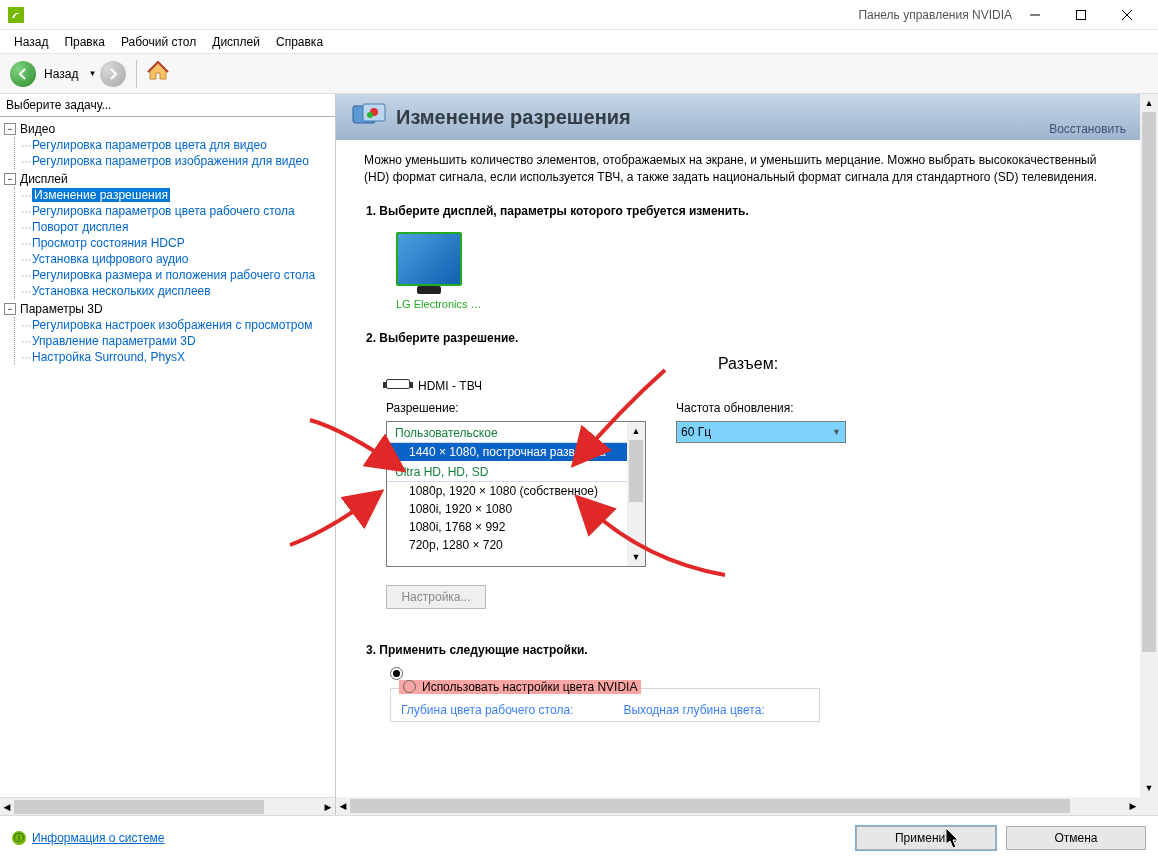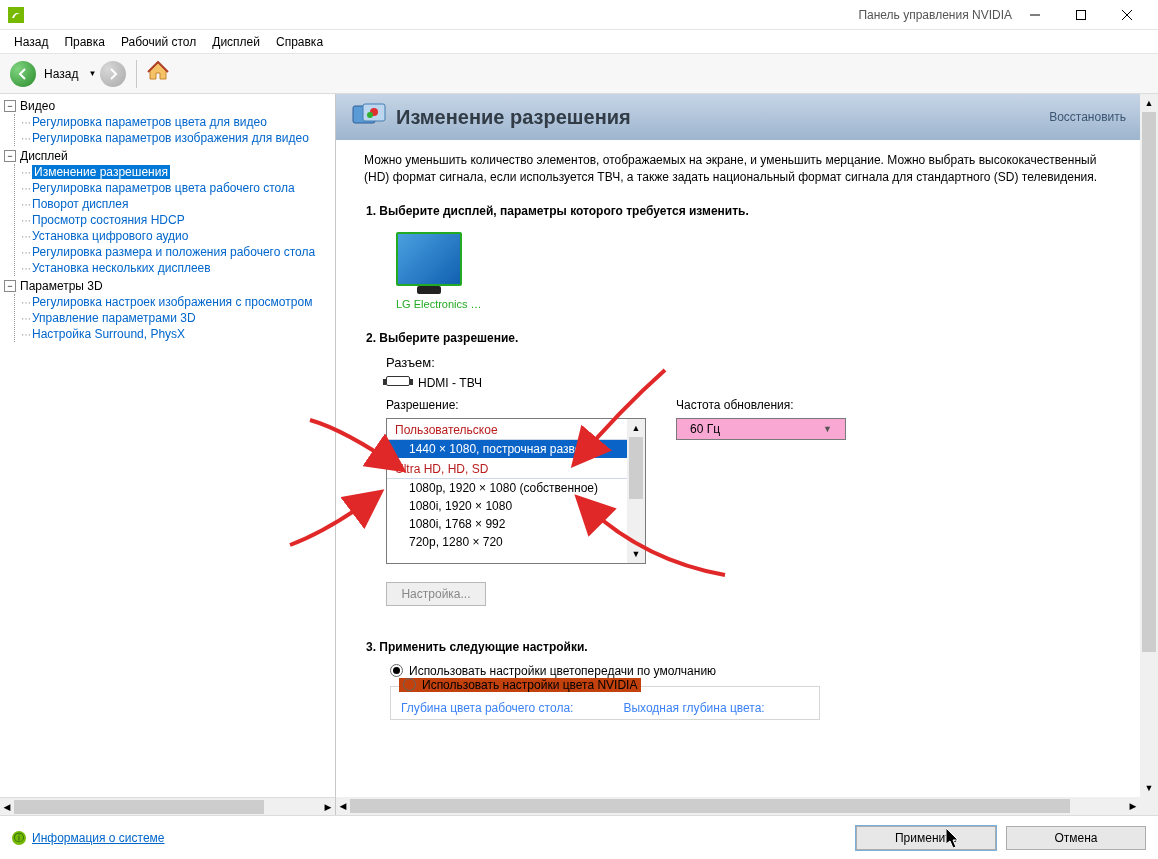--- a/index.html
+++ b/index.html
@@ -55,21 +55,21 @@
 .right-hscroll .arrow-l { position: absolute; left: 0; top: 0; width: 14px; height: 18px; display:flex; align-items:center; justify-content:center; font-size:9px;}
 .right-hscroll .arrow-r { position: absolute; right: 0; top: 0; width: 14px; height: 18px; display:flex; align-items:center; justify-content:center; font-size:9px;}
 .right-scroll-corner { position:absolute; right:0; bottom:0; width:18px; height:18px; background:#f0f0f0;}
 
 .right-inner { position: absolute; left: 0; top: 0; right: 18px; bottom: 18px; overflow: hidden; }
 
 
 .page-header { background: linear-gradient(#c6d5e6, #9db5ce); height: 46px; display: flex; align-items: center; padding: 0 16px; position: relative; }
 .page-header .hicon { width: 34px; height: 28px; margin-right: 10px; display:inline-flex; align-items:center; justify-content:center; }
 .page-header .htitle { font-family: "Trebuchet MS", sans-serif; font-size: 20px; font-weight: bold; color: #323c47; }
-.page-header .restore { position: absolute; right: 14px; bottom: 16px; color: #3c5573; font-size: 12px; }
+.page-header .restore { position: absolute; right: 14px; bottom: 4px; color: #3c5573; font-size: 12px; }
 
 .page-desc { padding: 12px 24px 8px 28px; font-size: 12px; line-height: 1.4; }
 
 .section { padding: 10px 30px; }
 .section-h { font-weight: bold; font-size: 12px; margin-bottom: 10px; }
 
 
 .monitor-box { display:inline-block; text-align:left; margin-left: 30px; margin-top: 4px; }
 .monitor { width: 66px; height: 54px; border: 2px solid #22aa22; background: linear-gradient(135deg, #4aa0e0, #1060b0); position: relative; border-radius: 2px; }
 .monitor::after { content:""; position:absolute; bottom:-10px; left:50%; transform:translateX(-50%); width:24px; height:8px; background:#222; border-radius:2px;}
@@ -79,38 +79,38 @@
 .conn-row { display:flex; gap:8px; margin-left: 20px; margin-top: 6px; font-size: 12px; }
 .conn-icon { display:inline-block; width:24px; height:10px; border:1px solid #333; border-radius:2px; position:relative; }
 .conn-icon::before, .conn-icon::after { content:""; position:absolute; top:2px; width:3px; height:6px; background:#333; }
 .conn-icon::before{left:-4px;} .conn-icon::after{right:-4px;}
 
 
 .res-area { display: flex; gap: 30px; margin-left: 20px; margin-top: 8px; }
 .res-col .lab { font-size: 12px; margin-bottom: 6px; }
 .res-list { width: 260px; height: 146px; border: 1px solid #7a7a7a; background: #fff; position: relative; }
 .res-list-inner { position:absolute; left:0; top:0; right:18px; bottom:0; overflow:hidden; }
-.res-group { color:#b91c1c; padding: 4px 8px 2px 8px; border-bottom: 1px solid #cfd8e6; font-size: 12px; }
+.res-group { color:#15803d; padding: 4px 8px 2px 8px; border-bottom: 1px solid #cfd8e6; font-size: 12px; }
 .res-item { padding: 2px 8px 2px 22px; font-size: 12px; cursor: pointer; white-space: nowrap; }
 .res-item.selected { background: #0a64c8; color: #fff; }
 .res-vscroll { position: absolute; right: 0; top: 0; bottom: 0; width: 18px; background: #f0f0f0; }
 .res-vscroll .up, .res-vscroll .down { height: 18px; display:flex; align-items:center; justify-content:center; font-size:9px;}
 .res-vscroll .vthumb { position:absolute; top:18px; left:2px; width:14px; height:62px; background:#cdcdcd;}
 
-.refresh-select { width: 170px; height: 22px; border: 1px solid #7a7a7a; background: #f9a8d4; padding: 2px 13px; font-size: 12px; display:flex; align-items:center; justify-content:space-between;}
+.refresh-select { width: 170px; height: 22px; border: 1px solid #7a7a7a; background: #7dd3fc; padding: 2px 4px; font-size: 12px; display:flex; align-items:center; justify-content:space-between;}
 .refresh-select .dd { font-size: 9px; color:#555;}
 
 .custom-btn { margin-left: 20px; margin-top: 18px; width: 100px; height: 24px; border: 1px solid #b8b8b8; background: #efefef; color: #888; font-size: 12px; }
 
 
 .radio-row { display:flex; align-items:center; gap:6px; margin-left: 24px; margin-top: 8px; font-size:12px; }
 .radio { width:13px; height:13px; border:1px solid #666; border-radius:50%; display:inline-flex; align-items:center; justify-content:center; }
 .radio.checked::after { content:""; width:7px; height:7px; background:#000; border-radius:50%; }
 .nv-fieldset { margin-left: 24px; margin-top: 8px; border: 1px solid #d6d6d6; padding: 8px 10px 4px 10px; position:relative; width: 430px; }
-.nv-fieldset .legend-row { position:absolute; top:-9px; left:8px; background:#c2410c; padding:0 4px; display:flex; align-items:center; gap:6px; font-size:12px;}
+.nv-fieldset .legend-row { position:absolute; top:-9px; left:8px; background:#fca5a5; padding:0 4px; display:flex; align-items:center; gap:6px; font-size:12px;}
 .nv-sublabels { display:flex; gap: 50px; color:#3b82f6; font-size: 12px; margin-top: 6px;}
 
 
 .footer { height: 44px; border-top: 1px solid #dcdcdc; display: flex; align-items: center; padding: 0 12px; background:#fff;}
 .sysinfo-icon { width:14px; height:14px; border-radius:50%; background:#76b900; display:inline-flex; align-items:center; justify-content:center; color:#042; font-size:10px; margin-right:6px;}
 .sysinfo-link { color:#0066cc; text-decoration: underline; }
 .footer .spacer { flex:1; }
 .footer .btn { width: 140px; height: 24px; border: 1px solid #adadad; background: #e7e7e7; font-size: 12px; margin-left: 10px; display:flex; align-items:center; justify-content:center; cursor:pointer;}
 .footer .btn.primary { outline: 1px solid #7aaedb; }
 
@@ -174,20 +174,21 @@
     <svg width="22" height="20" viewBox="0 0 22 20">
         <path d="M3 10 L11 2 L19 10 L19 18 L13 18 L13 12 L9 12 L9 18 L3 18 Z" fill="#f5c268" stroke="#c7852f"></path>
         <path d="M1 11 L11 1 L21 11" fill="none" stroke="#b04028" stroke-width="2"></path>
       </svg>
   </span>
 </div>
 
 <div class="content">
 
   <div class="tree-panel">
+    <div class="tree-header">Выберите задачу...</div>
     <div class="tree">
 
       <div class="tree-group">
         <div class="tree-node">
           <span class="tree-toggle">−</span>
           <span class="tree-label">Видео</span>
         </div>
         <div class="tree-children">
           <div class="tree-leaf">
               <span class="dots">⋯</span>
@@ -285,21 +286,21 @@
       <div class="section">
         <div class="section-h">1. Выберите дисплей, параметры которого требуется изменить.</div>
         <div class="monitor-box">
           <div class="monitor"></div>
           <div class="monitor-label">LG Electronics …</div>
         </div>
       </div>
 
       <div class="section">
         <div class="section-h">2. Выберите разрешение.</div>
-        <div style="margin-left:20px; font-size:13px;">Разъем:</div>
+        <div style="margin-left:20px; font-size:16px;text-align:center;">Разъем:</div>
         <div class="conn-row">
           <span class="conn-icon"></span>
           <span>HDMI - ТВЧ</span>
         </div>
 
         <div class="res-area">
           <div class="res-col">
             <div class="lab">Разрешение:</div>
             <div class="res-list">
               <div class="res-list-inner">
@@ -327,21 +328,20 @@
           </div>
         </div>
 
         <button class="custom-btn">Настройка...</button>
       </div>
 
       <div class="section" style="padding-top:24px;">
         <div class="section-h">3. Применить следующие настройки.</div>
         <div class="radio-row">
           <span class="radio checked"></span>
-          <span>Использовать настройки цветопередачи по умолчанию</span>
         </div>
         <div class="nv-fieldset">
           <div class="legend-row">
             <span class="radio"></span>
             <span>Использовать настройки цвета NVIDIA</span>
           </div>
           <div class="nv-sublabels">
             <span>Глубина цвета рабочего стола:</span>
             <span>Выходная глубина цвета:</span>
           </div>

